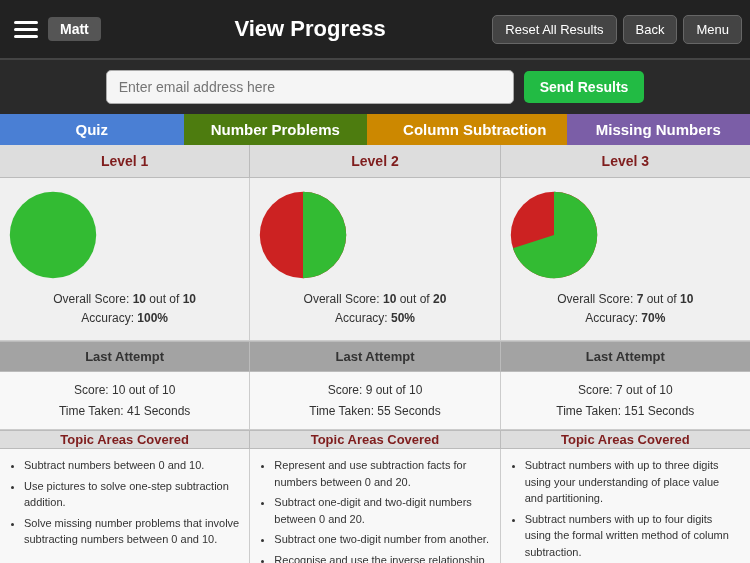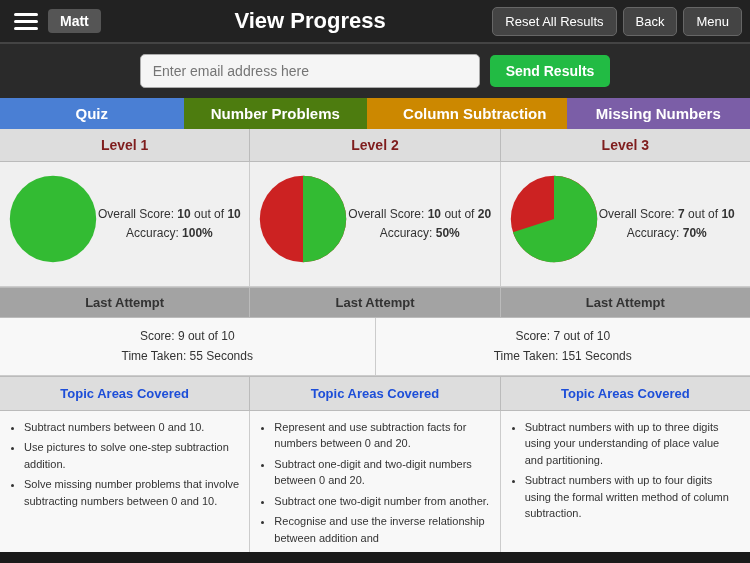--- a/index.html
+++ b/index.html
@@ -3,21 +3,21 @@
   <meta charset="utf-8">
   <style>
     * { box-sizing: border-box; margin: 0; padding: 0; }
     body { width: 750px; height: 563px; font-family: Arial, sans-serif; background: #1a1a1a; overflow: hidden; }
 
     
     .header {
       display: flex;
       align-items: center;
       background: #222;
-      height: 44px;
+      height: 60px;
       padding: 0 8px;
       border-bottom: 2px solid #444;
     }
     .hamburger-btn {
       display: flex; flex-direction: column; justify-content: center; gap: 4px;
       width: 36px; height: 36px; cursor: pointer; padding: 6px;
     }
     .hamburger-btn span { display: block; height: 3px; background: #fff; border-radius: 2px; }
     .user-name {
       background: #555; color: #fff; padding: 4px 12px; border-radius: 4px;
@@ -30,21 +30,21 @@
       background: #444; color: #fff; border: 1px solid #666; padding: 6px 12px;
       border-radius: 5px; font-size: 13px; cursor: pointer; margin-left: 6px;
     }
 
     
     .email-row {
       background: #2a2a2a; display: flex; justify-content: center; align-items: center;
       padding: 10px 20px; gap: 10px;
     }
     .email-input {
-      width: 340px; padding: 8px 12px; border-radius: 5px; border: 1px solid #aaa;
+      width: 408px; padding: 8px 12px; border-radius: 5px; border: 1px solid #aaa;
       background: #f5f5f5; font-size: 14px; color: #a21caf;
     }
     .send-btn {
       background: #22bb44; color: #fff; border: none; padding: 8px 16px;
       border-radius: 5px; font-size: 14px; font-weight: bold; cursor: pointer;
     }
 
     
     .tabs {
       display: flex; height: 31px;
@@ -72,21 +72,21 @@
       flex: 1; text-align: center; padding: 8px; font-size: 14px;
       font-weight: bold; color: #7f1d1d; border-right: 1px solid #bbb;
     }
     .level-header:last-child { border-right: none; }
 
     
     .scores-row {
       display: flex; background: #f0f0f0; border-bottom: 1px solid #ccc;
     }
     .score-panel {
-      flex: 1; display: flex; flex-direction: row; align-items: center;
+      flex: 1; display: flex; flex-direction: column; 
       padding: 12px 8px; border-right: 1px solid #ccc;
     }
     .score-panel:last-child { border-right: none; }
 
     
     .pie-container { width: 90px; height: 90px; margin-bottom: 10px; }
     .pie-container svg { width: 100%; height: 100%; }
 
     .score-text { font-size: 12px; color: #333; text-align: center; line-height: 1.6; }
     .score-text strong { font-weight: bold; }
@@ -110,22 +110,22 @@
       color: #333; border-right: 1px solid #ccc; line-height: 1.7;
     }
     .attempt-panel:last-child { border-right: none; }
 
     
     .topic-headers {
       display: flex; background: #ddd; border-bottom: 1px solid #bbb;
       border-top: 1px solid #bbb;
     }
     .topic-header {
-      flex: 1; text-align: center; padding: 9px; font-size: 13px;
-      font-weight: bold; color: #1d4ed8; border-right: 1px solid #bbb;
+      flex: 1; text-align: center; padding: 1px; font-size: 13px;
+      font-weight: bold; color: #7f1d1d; border-right: 1px solid #bbb;
     }
     .topic-header:last-child { border-right: none; }
 
     .topics-row {
       display: flex; background: #f8f8f8;
     }
     .topic-panel {
       flex: 1; padding: 8px 10px; font-size: 11px; color: #333;
       border-right: 1px solid #ccc; line-height: 1.5;
     }
@@ -221,20 +221,24 @@
     </div>
   </div>
 
   <div class="attempt-headers">
     <div class="attempt-header">Last Attempt</div>
     <div class="attempt-header">Last Attempt</div>
     <div class="attempt-header">Last Attempt</div>
   </div>
 
   <div class="attempts-row">
+    <div class="attempt-panel">
+      <div>Score: 10 out of 10</div>
+      <div>Time Taken: 41 Seconds</div>
+    </div>
     <div class="attempt-panel">
       <div>Score: 9 out of 10</div>
       <div>Time Taken: 55 Seconds</div>
     </div>
     <div class="attempt-panel">
       <div>Score: 7 out of 10</div>
       <div>Time Taken: 151 Seconds</div>
     </div>
   </div>
 

